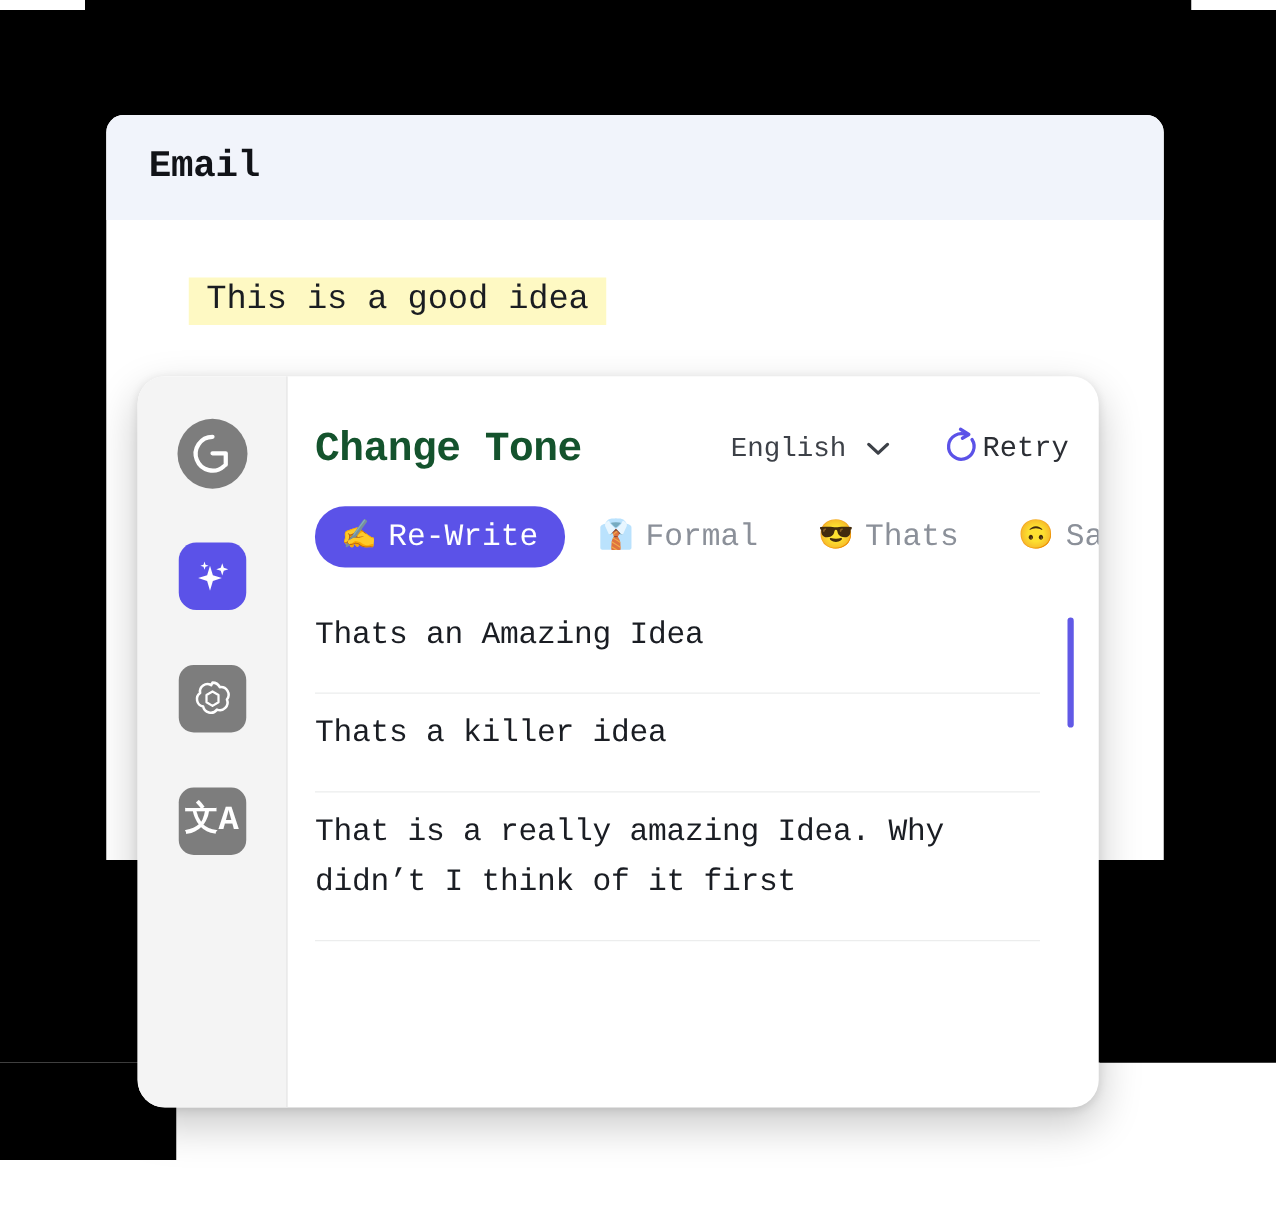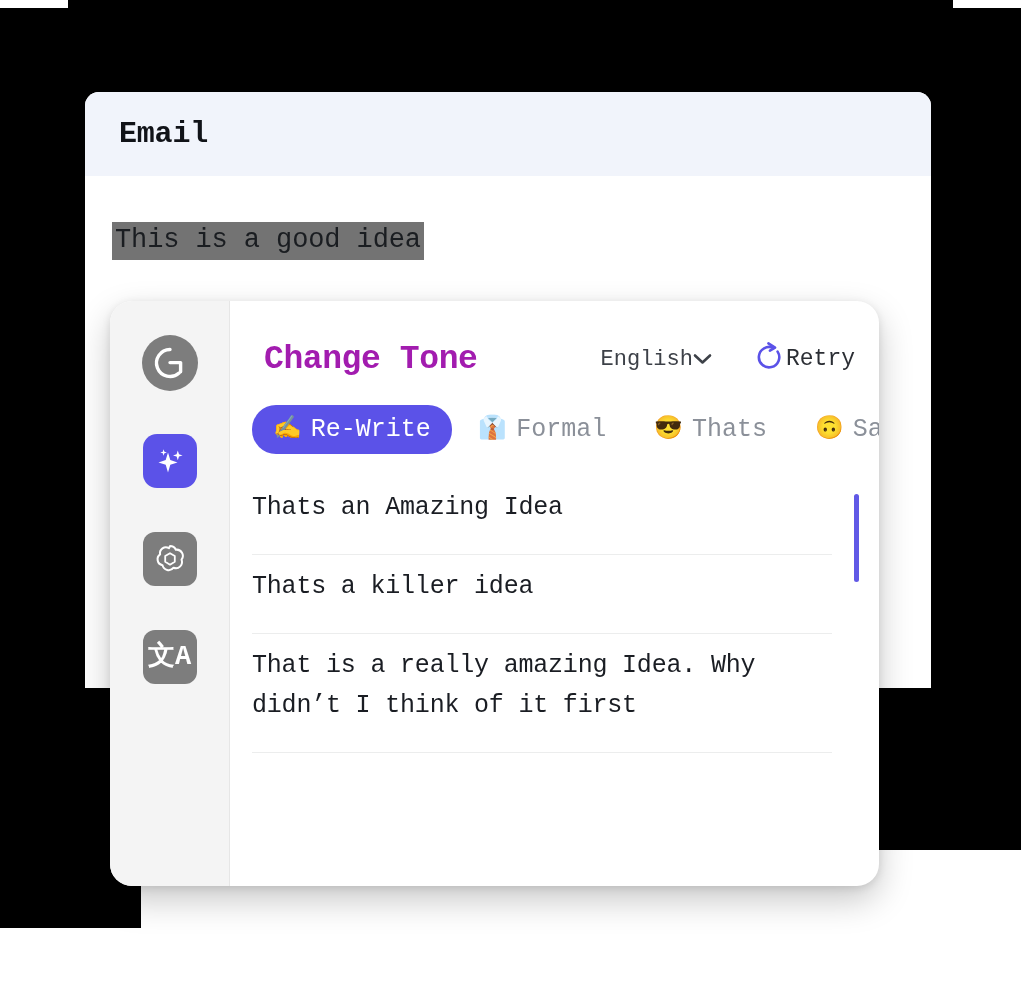--- a/index.html
+++ b/index.html
@@ -51,26 +51,27 @@
     font-size: 30px;
     font-weight: 700;
     color: #111318;
     letter-spacing: -0.2px;
   }
   .email-body {
     padding: 46px 0 0 27px;
   }
   .email-selected-text {
     display: inline-block;
-    background: #737373;
+    background: #fef9c3;
     color: #1a1d21;
     font-size: 27px;
     line-height: 1.25;
-    padding: 2px 3px;
+    padding: 2px 14px;
     letter-spacing: -0.1px;
+    margin-left: 39px;
   }
 
   
   .tone-card {
     position: absolute;
     left: 110px;
     top: 301px;
     width: 769px;
     height: 585px;
     background: #ffffff;
@@ -141,30 +142,29 @@
   }
   .tone-topbar {
     display: flex;
     align-items: center;
     padding-right: 24px;
     height: 52px;
   }
   .tone-heading {
     font-size: 33px;
     font-weight: 700;
-    color: #a21caf;
+    color: #14532d;
     letter-spacing: -0.4px;
     white-space: nowrap;
-    margin-left: 12px;
   }
   .tone-topbar-spacer { flex: 1; }
   .lang-select {
     display: flex;
     align-items: center;
-    gap: 0;
+    gap: 16px;
     font-size: 22px;
     color: #3d4148;
     cursor: pointer;
     white-space: nowrap;
   }
   .retry-btn {
     display: flex;
     align-items: center;
     margin-left: 40px;
     cursor: pointer;

